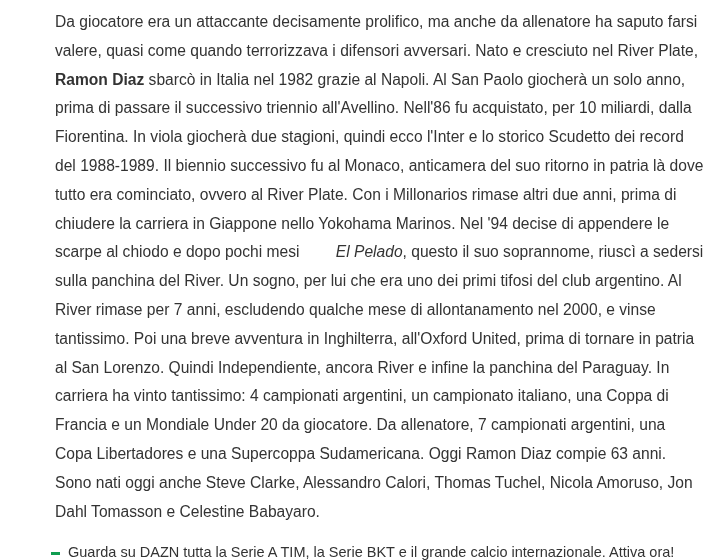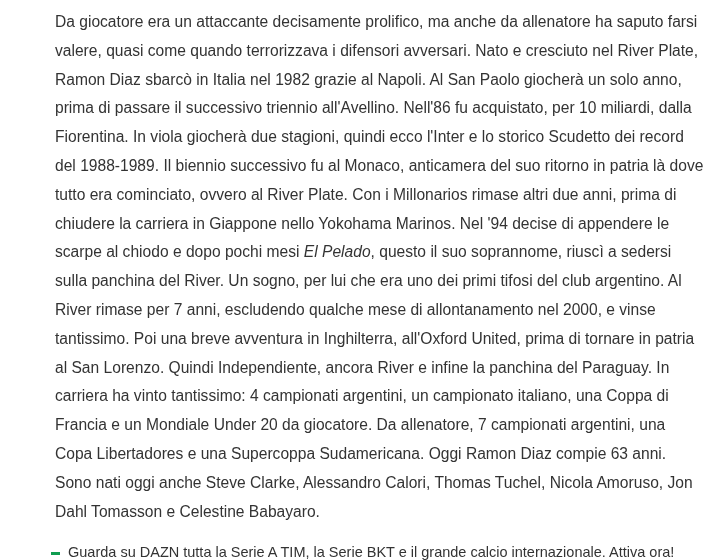--- a/index.html
+++ b/index.html
@@ -16,22 +16,22 @@
   }
   .body-text {
     margin: 0;
     width: 650px;
     font-size: 15.6px;
     line-height: 28.8px;
     color: #333333;
     text-align: left;
     word-spacing: normal;
   }
-  .body-text strong { font-weight: normal; }
-  .body-text em { font-style: italic; }
+  .body-text strong { font-weight: bold; }
+  .body-text em { font-style: italic; margin-left: 32px; }
   .promo-row {
     display: flex;
     align-items: flex-start;
     margin: 16px 0 0 -4px;
     color: #333333;
     font-size: 14.5px;
     line-height: 20px;
   }
   .bullet {
     flex: 0 0 auto;

